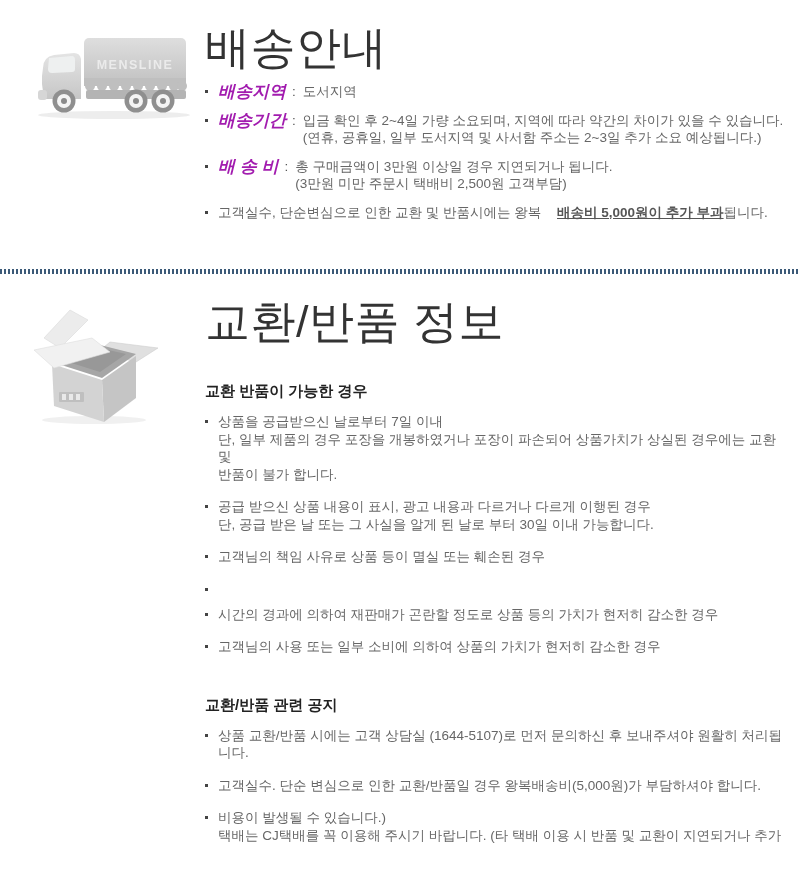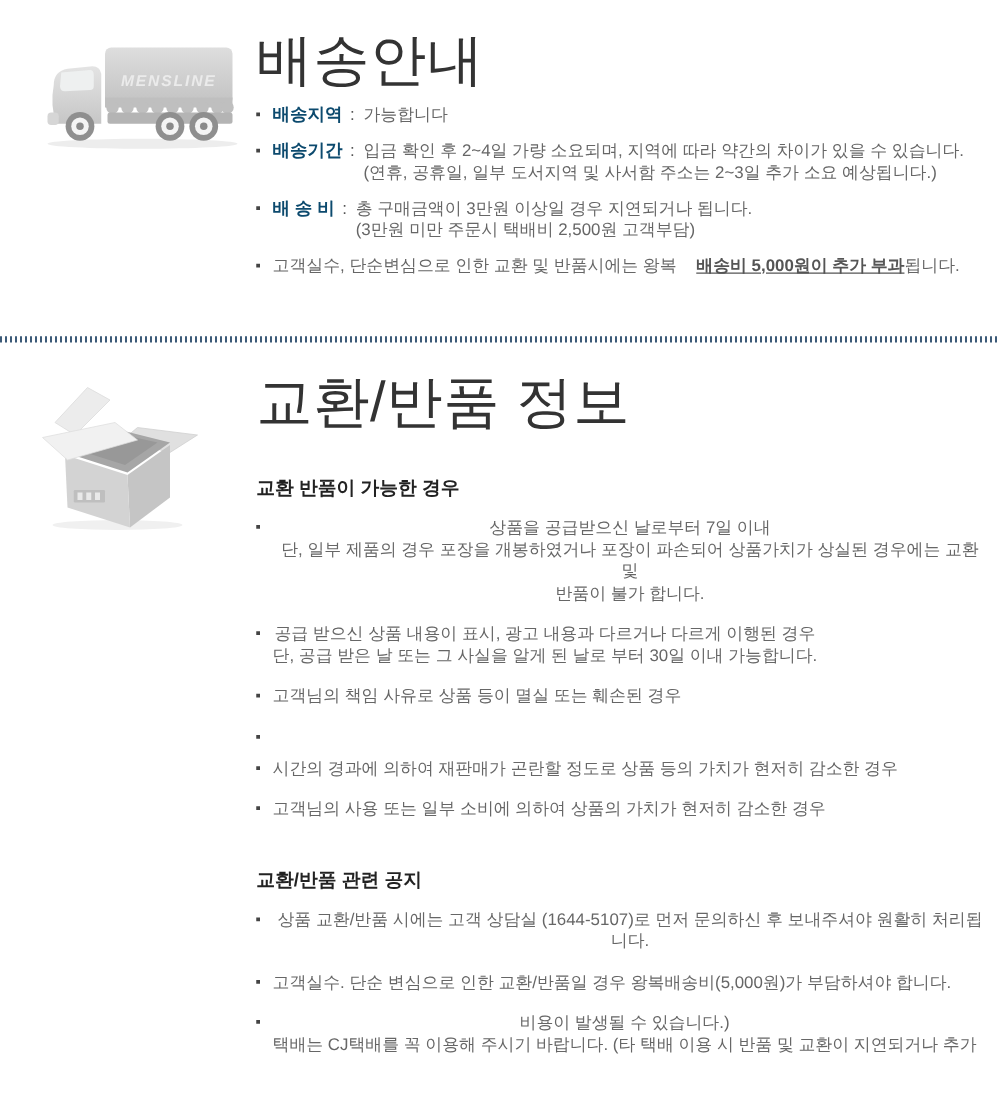--- a/index.html
+++ b/index.html
@@ -11,21 +11,21 @@
     color: #666;
     overflow: hidden;
   }
   .page { width: 800px; height: 891px; }
 
   .sec { display: flex; align-items: flex-start; }
   .sec1 { padding-top: 28px; }
   .sec2 { padding-top: 28px; }
 
   .icon-col { width: 205px; flex: none; }
-  .truck-wrap { margin: 4px 0 0 34px; font-style: italic; }
+  .truck-wrap { margin: 4px 0 0 34px; }
   .box-wrap   { margin: 2px 0 0 32px; }
 
   .content { flex: 1; padding-right: 10px; }
 
   h1 {
     margin: 0;
     font-size: 45px;
     font-weight: 300;
     color: #333;
     line-height: 40px;
@@ -44,34 +44,35 @@
   .sec1 ul { margin-top: 15px; }
 
   li {
     display: flex;
     align-items: flex-start;
     font-size: 13.5px;
     line-height: 17px;
     margin-bottom: 12px;
     color: #666;
   }
-  .sec2 li { margin-bottom: 15px; line-height: 17.5px; text-align: center; }
+  .sec2 li { margin-bottom: 15px; line-height: 17.5px; }
 
   .blt {
     width: 3px; height: 3px;
     background: #444;
     margin: 7px 10px 0 0;
     flex: none;
   }
   .lbl {
-    color: #0c4a6e;
-    font-size: 14px;
+    color: #a21caf;
+    font-size: 17px;
     font-weight: bold;
     flex: none;
     white-space: pre;
+    font-style: italic;
   }
   .colon { color: #555; margin: 0 7px 0 6px; flex: none; }
   .txt { color: #666; }
   .txt div { min-height: 17px; }
 
   .em {
     font-weight: bold;
     text-decoration: underline;
     color: #555;
     padding-left: 12px;
@@ -145,21 +146,21 @@
       </div>
     </div>
     <div class="content">
       <h1>배송안내</h1>
       <ul>
         <li>
           <span class="blt"></span>
           <b class="lbl">배송지역</b>
           <span class="colon">:</span>
           <div class="txt">
-              <div>가능합니다</div>
+              <div>도서지역</div>
             </div>
         </li>
         <li>
           <span class="blt"></span>
           <b class="lbl">배송기간</b>
           <span class="colon">:</span>
           <div class="txt">
             <div>입금 확인 후 2~4일 가량 소요되며, 지역에 따라 약간의 차이가 있을 수 있습니다.</div>
             <div>(연휴, 공휴일, 일부 도서지역 및 사서함 주소는 2~3일 추가 소요 예상됩니다.)</div>
           </div>

